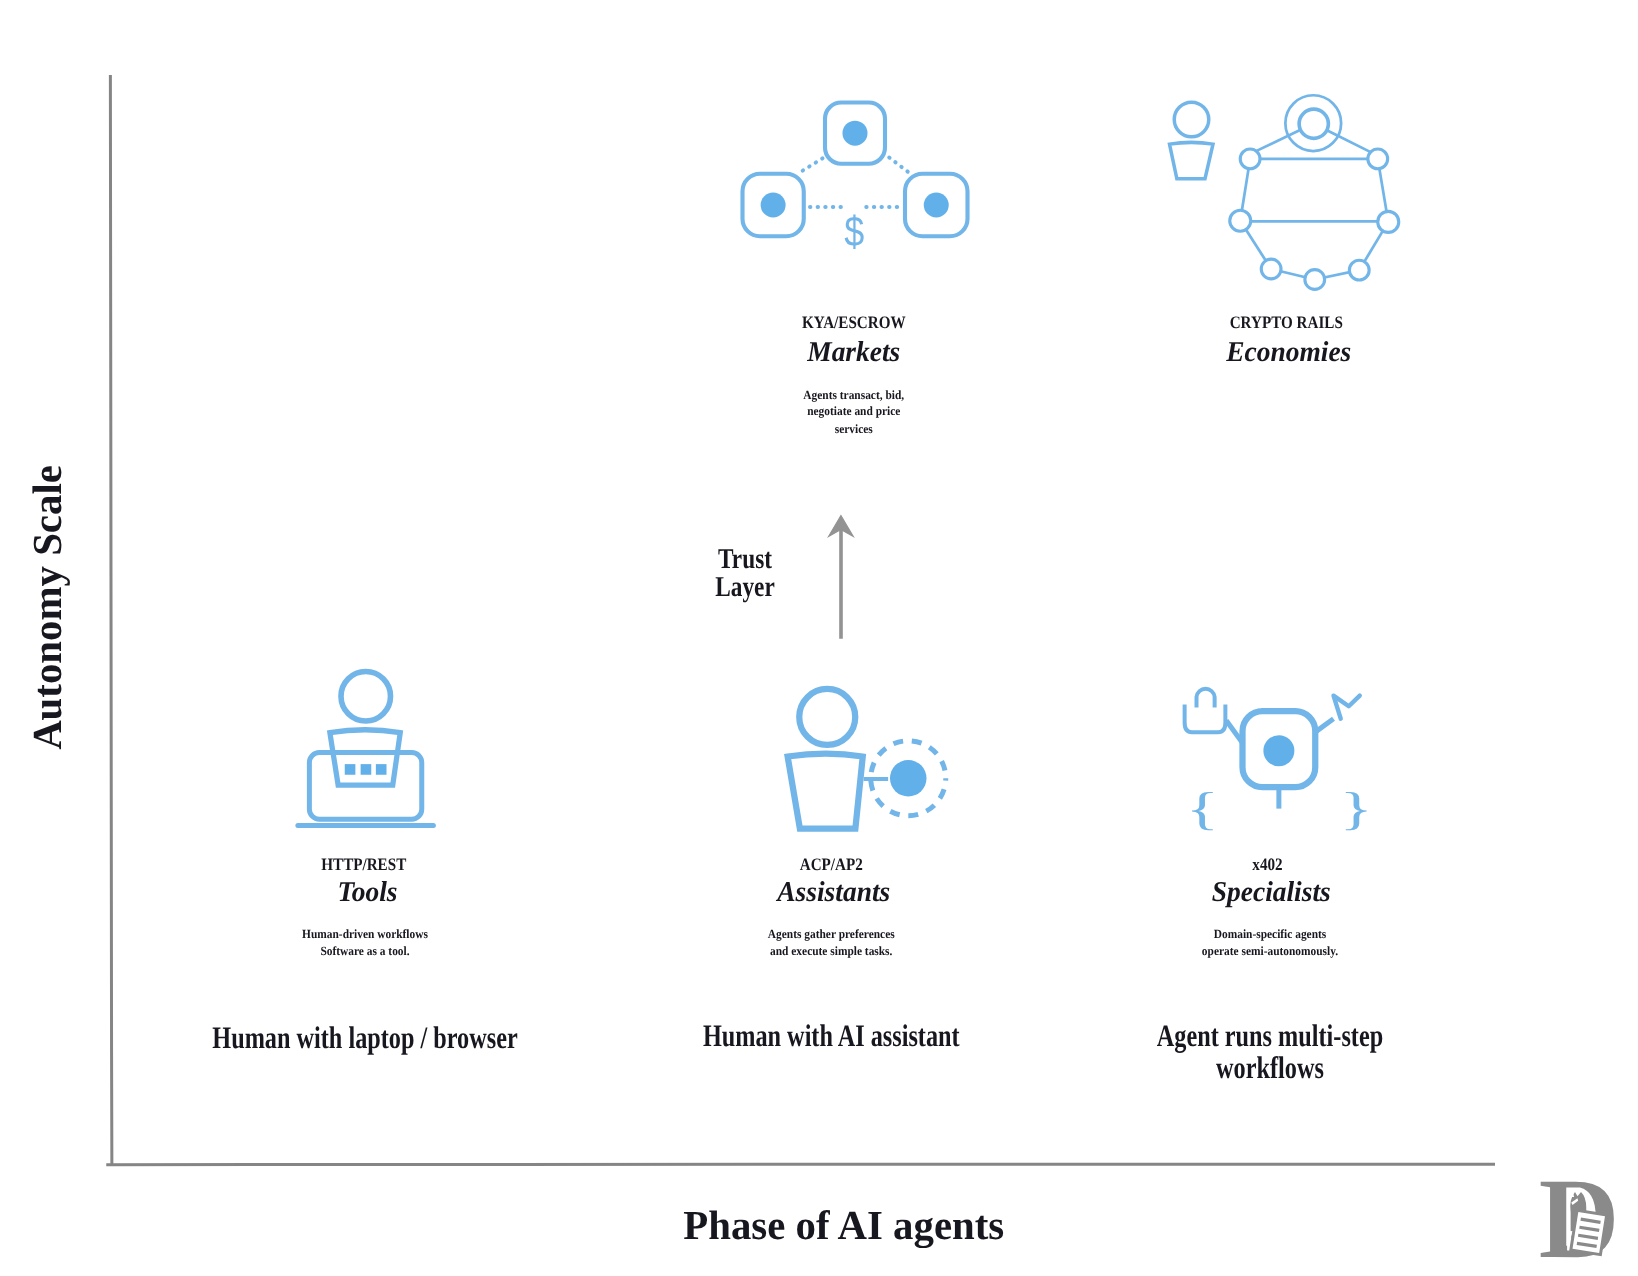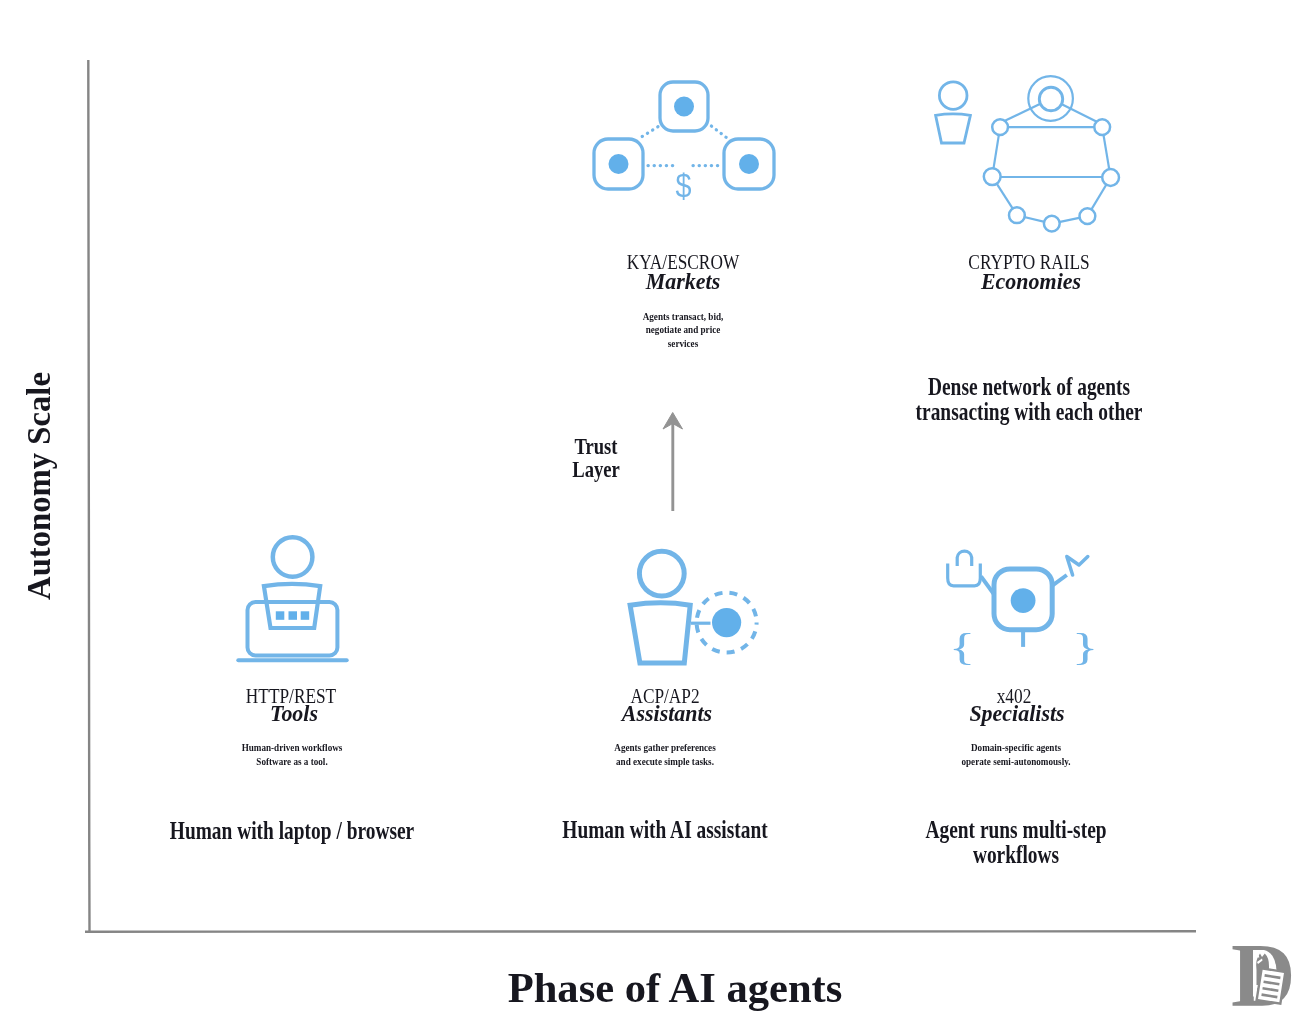--- a/index.html
+++ b/index.html
@@ -1,19 +1,19 @@
 <!DOCTYPE html>
 <html><head>
 <meta charset="utf-8">
 <style>
 html,body{margin:0;padding:0;width:1310px;height:1021px;background:#ffffff;overflow:hidden}
 #stage{position:absolute;left:0;top:0;width:1310px;height:1021px;font-family:"Liberation Serif",serif;color:#17171f}
 .t{position:absolute;text-align:center;white-space:nowrap;transform:translateX(-50%);color:#17171f}
 .t>span{display:inline-block;transform-origin:50% 50%}
-.lab{font-size:20px;font-weight:normal}
+.lab{font-size:14px;font-weight:bold}
 .lab>span{transform:scaleX(0.865)}
 .ttl{font-size:23px;font-weight:bold;font-style:italic}
 .ttl>span{transform:scaleX(0.955)}
 .desc{font-size:10px;font-weight:bold;line-height:13.9px}
 .desc>span{transform:scaleX(0.913)}
 .cap{font-size:25px;font-weight:bold;line-height:25.2px}
 .cap>span{transform:scaleX(0.776)}
 .side{font-size:23px;font-weight:bold;line-height:26.4px}
 .side>span{transform:scaleX(0.81)}
 .ax{font-weight:bold}
@@ -145,21 +145,20 @@
 <div class="t desc" style="left:292.3px;top:741px"><span>Human-driven workflows<br>Software as a tool.</span></div>
 
 <div class="t lab" style="left:665.2px;top:684.5px"><span>ACP/AP2</span></div>
 <div class="t ttl" style="left:666.5px;top:700.5px"><span>Assistants</span></div>
 <div class="t desc" style="left:665px;top:741px"><span>Agents gather preferences<br>and execute simple tasks.</span></div>
 
 <div class="t lab" style="left:1013.8px;top:684.5px"><span>x402</span></div>
 <div class="t ttl" style="left:1016.5px;top:700.5px"><span>Specialists</span></div>
 <div class="t desc" style="left:1015.8px;top:741px"><span>Domain-specific agents<br>operate semi-autonomously.</span></div>
 
-<div class="t cap" style="left:1029.4px;top:374px"><span>Dense network of agents<br>transacting with each other</span></div>
 <div class="t side" style="left:595.5px;top:435px;line-height:23px"><span>Trust<br>Layer</span></div>
 <div class="t cap" style="left:291.5px;top:817.5px"><span>Human with laptop / browser</span></div>
 <div class="t cap" style="left:664.9px;top:816.5px"><span>Human with AI assistant</span></div>
 <div class="t cap" style="left:1015.7px;top:816.5px"><span>Agent runs multi-step<br>workflows</span></div>
 
-<div class="t ax" style="left:675.3px;top:962.5px;font-size:43px"><span>Phase of AI agents</span></div>
+<div class="t ax" style="left:675.3px;top:962.5px;font-size:33px"><span>Phase of AI agents</span></div>
 <div class="t ax" style="left:38.6px;top:486px;font-size:33px;transform:translate(-50%,-50%) rotate(-90deg)"><span>Autonomy Scale</span></div>
 </div>
 
 </body></html>

